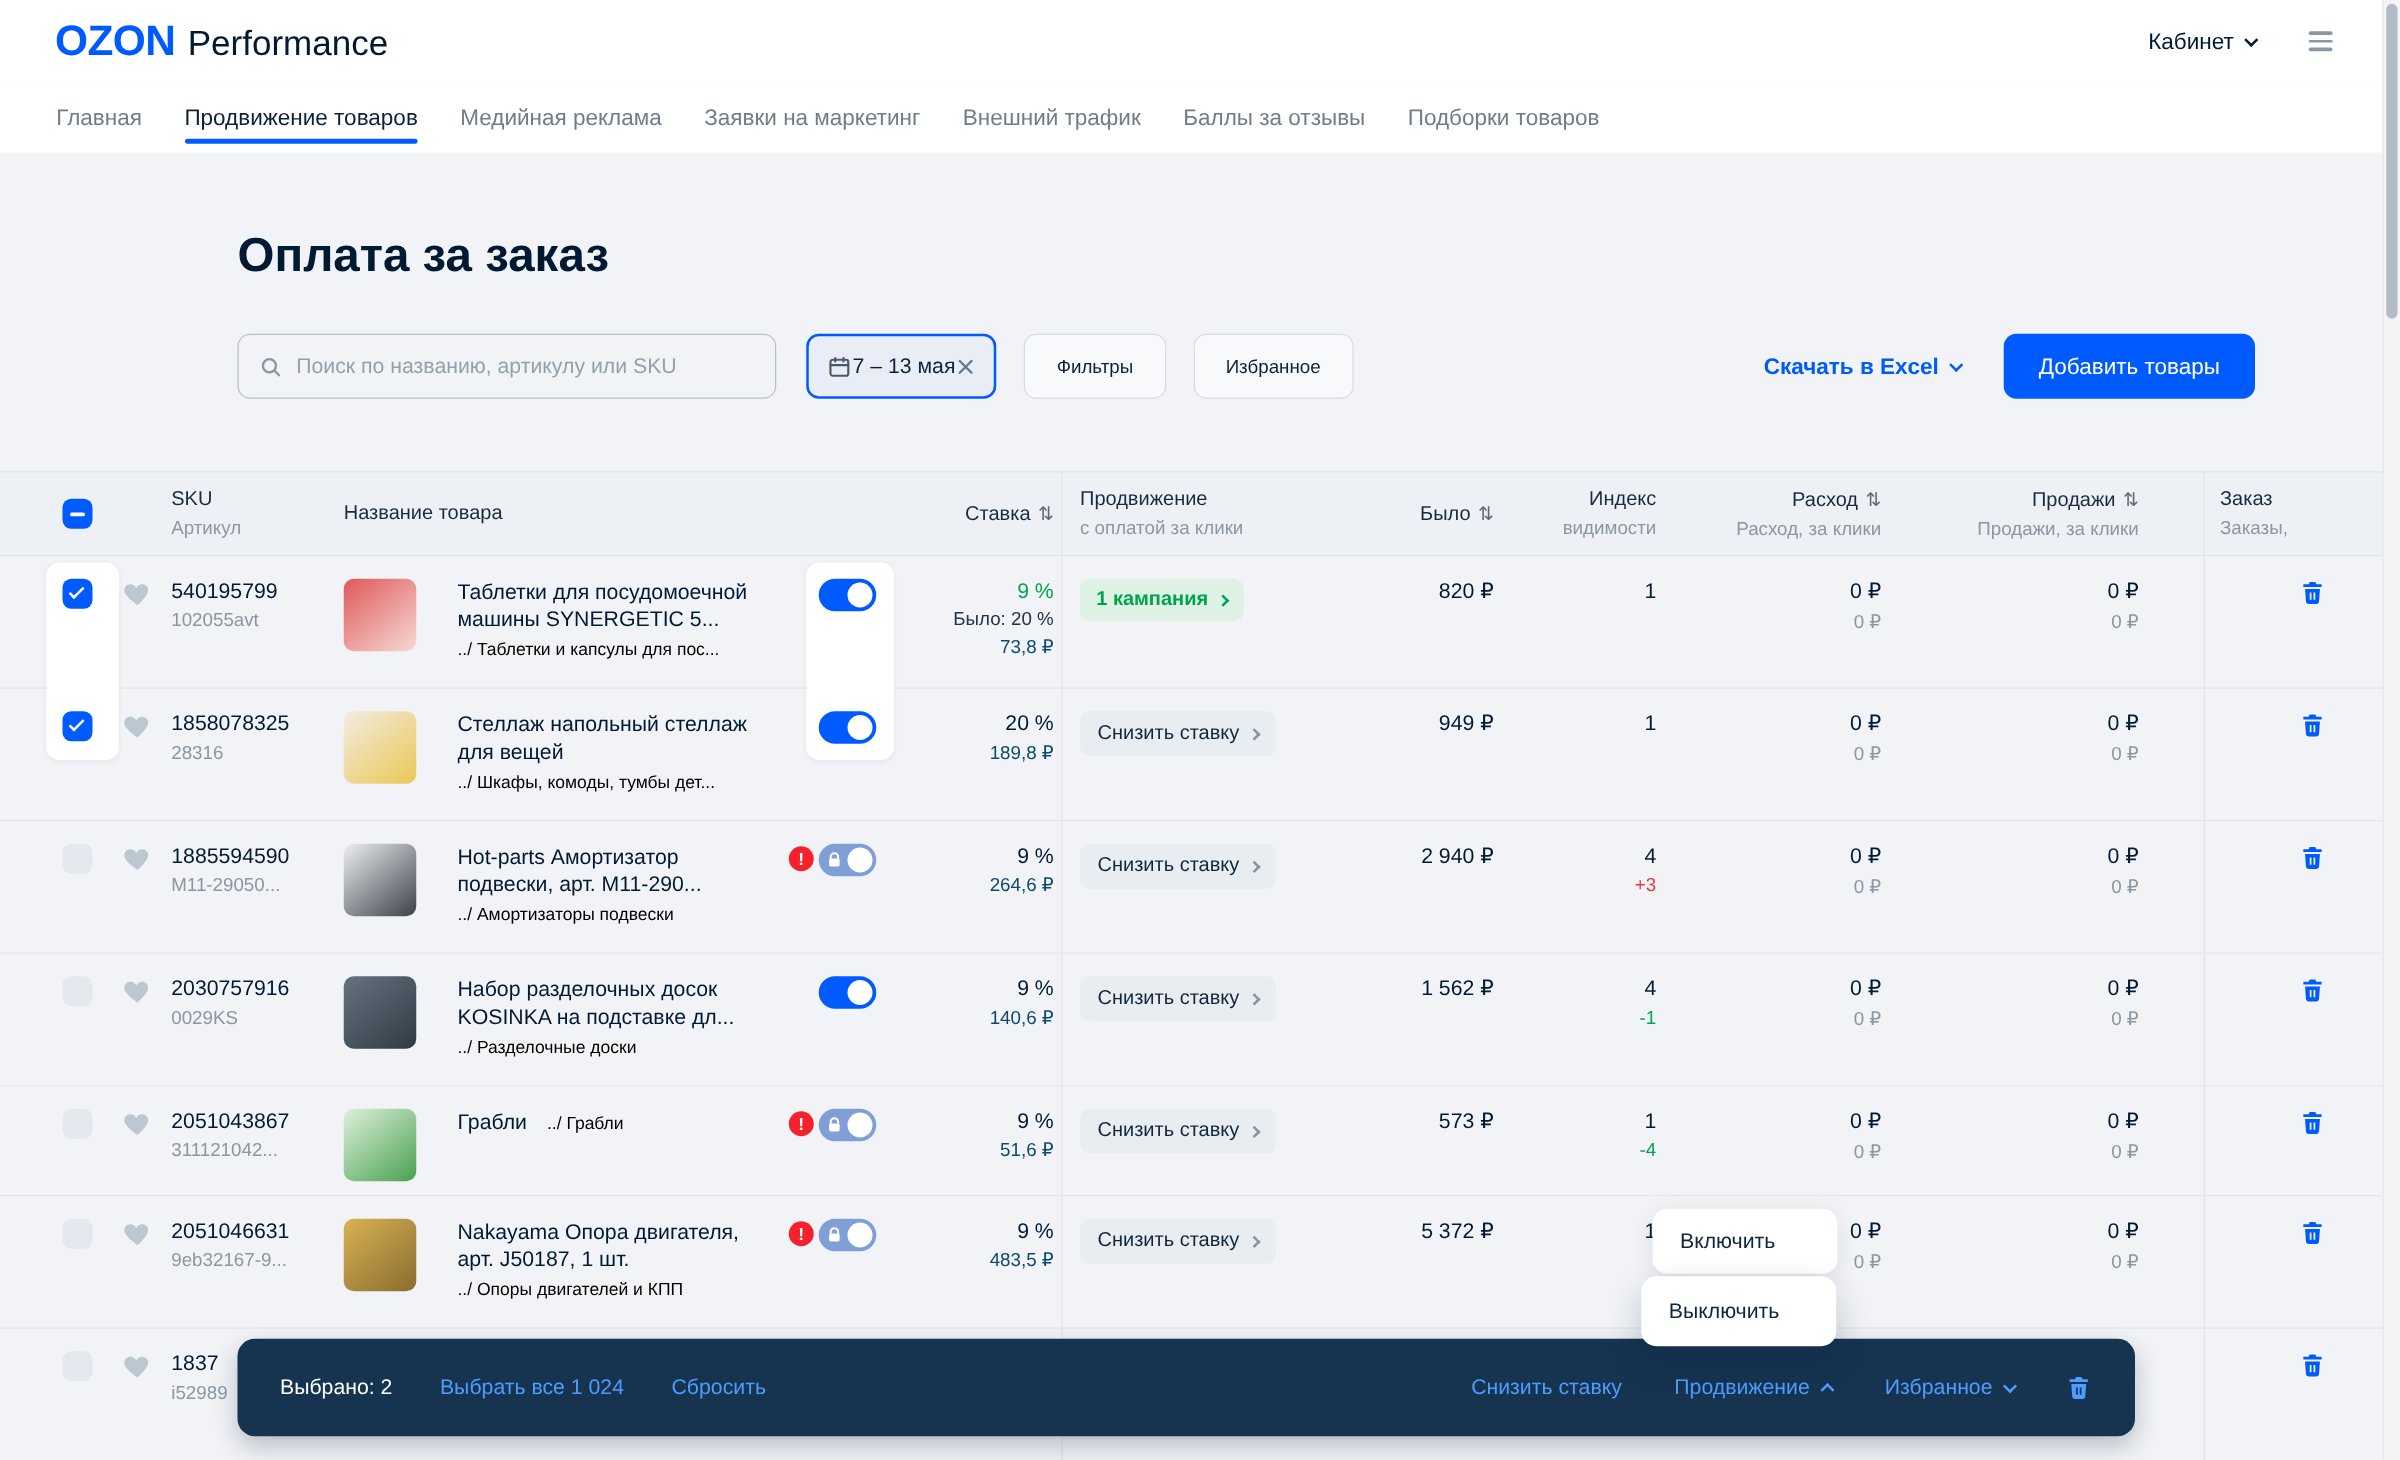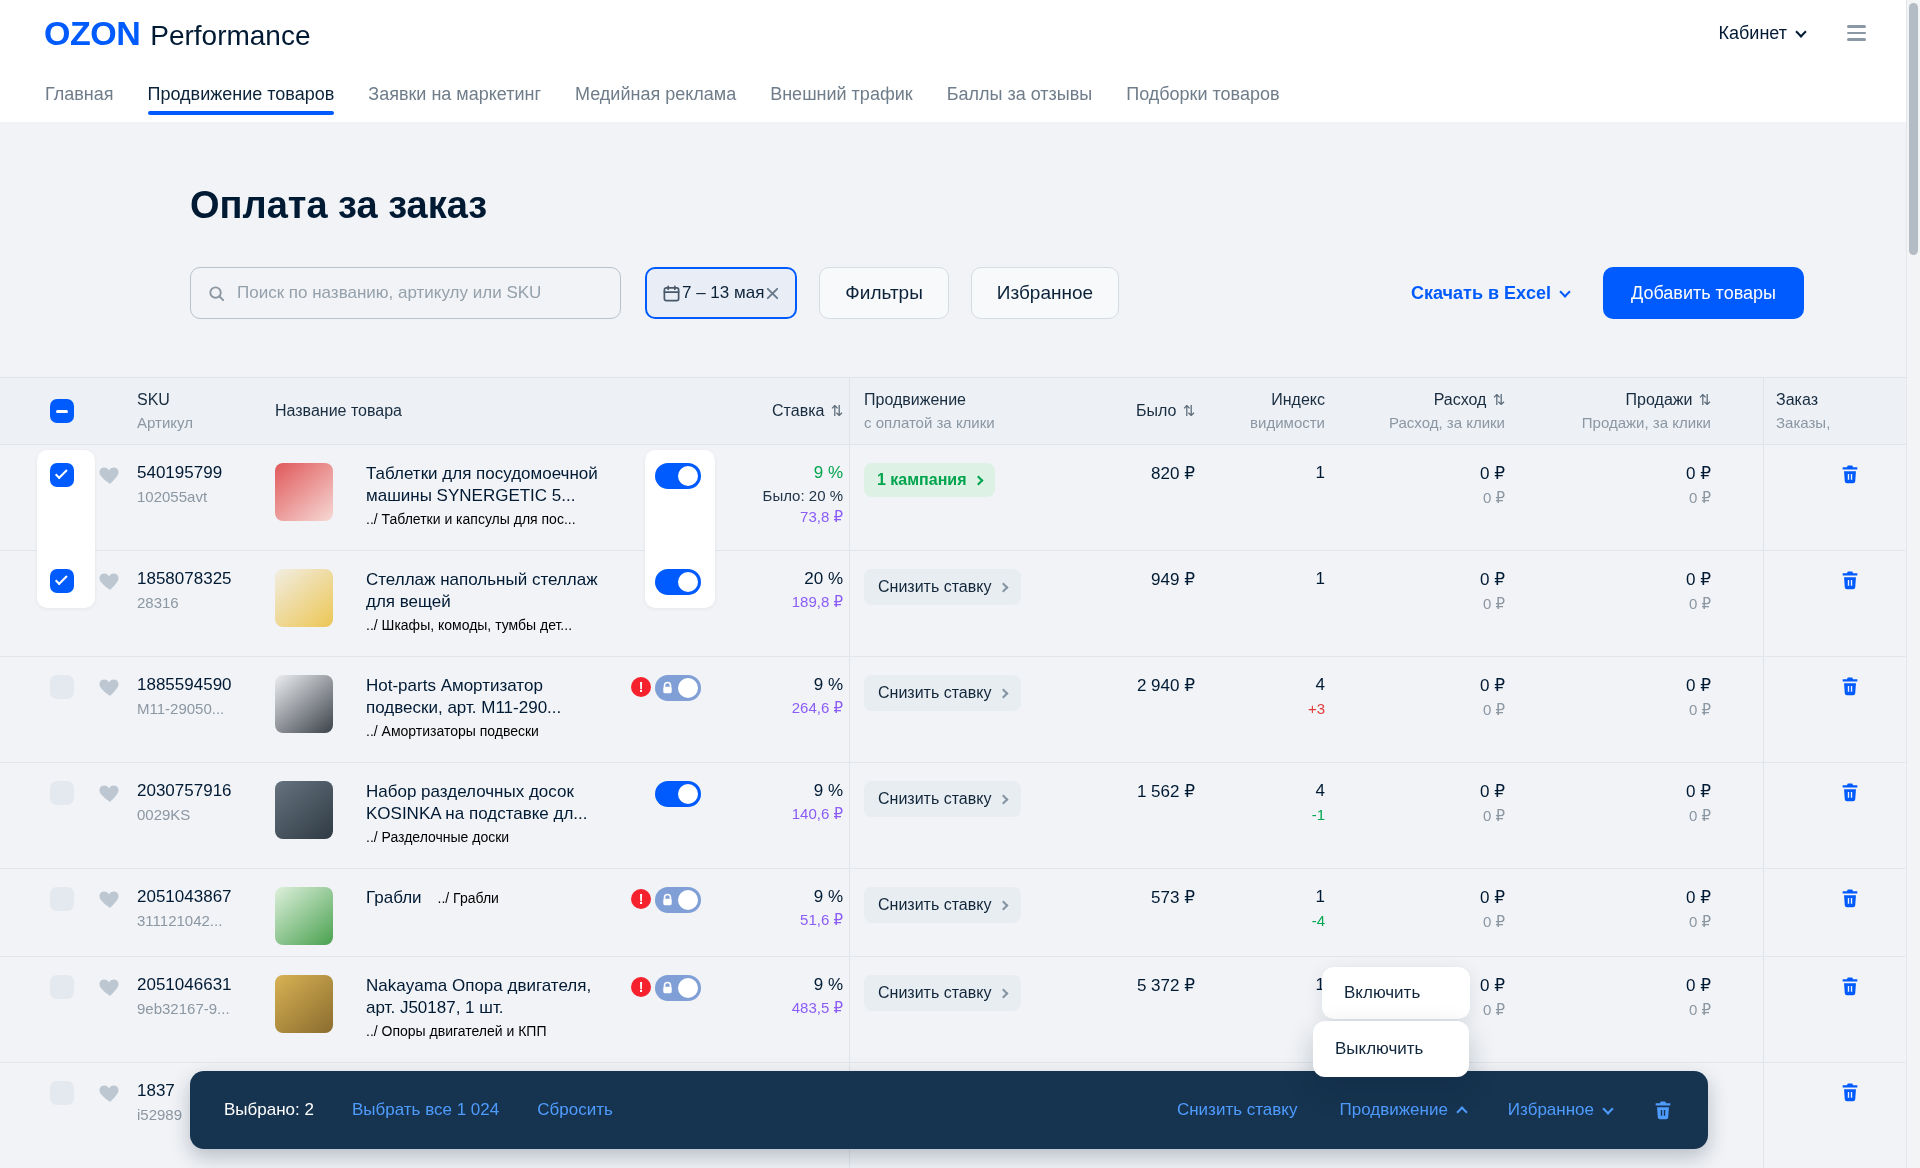--- a/index.html
+++ b/index.html
@@ -27,21 +27,21 @@
   
   .page-title{margin:62px 0 0 190px;font-size:38px;font-weight:700;color:#001a34}
   .toolbar{display:flex;align-items:center;margin:40px 116px 0 190px}
   .search{display:flex;align-items:center;gap:11px;width:431px;height:52px;border:1px solid #b9c2cb;border-radius:10px;padding:0 16px}
   .sicon{width:19px;height:19px;flex:none}
   .search input{border:none;outline:none;background:transparent;font-size:17px;width:100%;color:#001a34;font-family:inherit}
   .search input::placeholder{color:#94a0ab}
   .datechip{display:flex;align-items:center;gap:1px;height:52px;border:2px solid #005bff;border-radius:10px;padding:0 15px;margin-left:24px;font-size:17px;font-weight:500;color:#0b2239;background:rgba(0,91,255,.03);cursor:pointer}
   .dicon{width:19px;height:19px}
   .xicon{width:15px;height:15px;cursor:pointer}
-  .btn-ghost{height:52px;border:1px solid #d6dce3;background:#f7f9fb;border-radius:10px;padding:0 25px;font-size:19px;color:#0b2239;margin-left:22px;display:flex;align-items:center;cursor:pointer;font-family:inherit}
+  .btn-ghost{height:52px;border:1px solid #d6dce3;background:#f7f9fb;border-radius:10px;padding:0 25px;font-size:15px;color:#0b2239;margin-left:22px;display:flex;align-items:center;cursor:pointer;font-family:inherit}
   .excel{margin-left:auto;display:flex;align-items:center;font-size:18px;font-weight:700;color:#005bff;cursor:pointer;white-space:nowrap}
   .btn-primary{height:52px;background:#005bff;color:#fff;border:none;border-radius:10px;font-size:18px;font-weight:500;padding:0 28px;margin-left:34px;cursor:pointer;font-family:inherit;white-space:nowrap}
 
   
   .thead{height:68px;margin-top:58px;background:#edf0f4;border-top:1px solid #dfe4e9;border-bottom:1px solid #dfe4e9;display:flex;padding-left:37px}
   .hcell{height:100%;display:flex;flex-direction:column;justify-content:center}
   .h1{font-size:16px;color:#182c40}
   .h2{font-size:15px;color:#8b97a3;margin-top:5px}
   .sort::after{content:"⇅";font-size:15px;color:#5c6b79;margin-left:6px}
   .right{text-align:right}
@@ -82,21 +82,21 @@
   .cat{font-size:14px;color:#000000;margin-top:4px}
   .cat.inline{display:inline;margin:16px}
   .warn{width:20px;height:20px;border-radius:50%;background:#f5222d;color:#fff;margin-left:auto;margin-top:2px;display:inline-flex;align-items:center;justify-content:center;font-size:14px;font-weight:700;flex:none}
   .warn::after{content:"!"}
   .tgl{position:relative;z-index:3;width:46px;height:26px;border-radius:13px;background:#005bff;display:inline-block;cursor:pointer}
   .tgl.dim{background:#7f9fd6}
   .tgl .knob{position:absolute;top:3px;right:3px;width:20px;height:20px;border-radius:50%;background:#fff}
   .tgl .lock{position:absolute;left:6px;top:6px;width:13px;height:14px}
   .rt{font-size:17px;color:#001a34}
   .rt-was{font-size:15px;color:#22354a;margin-top:4px}
-  .rt-rub{font-size:15px;color:#8b5cf6;margin-top:4px}
+  .rt-rub{font-size:15px;color:#0c4a6e;margin-top:4px}
   .chip{display:inline-flex;align-items:center;gap:9px;background:#ddf2e4;color:#00a44e;font-size:16px;font-weight:600;padding:8px 13px;border-radius:8px;cursor:pointer;white-space:nowrap}
   .chip .chev-r{border-color:#00a44e}
   .pbtn{display:inline-flex;align-items:center;gap:9px;background:#e8edf2;border:none;border-radius:8px;padding:9px 14px;font-size:16px;color:#12263a;cursor:pointer;font-family:inherit;white-space:nowrap}
   .pbtn .chev-r{border-color:#8494a2}
   .chev-r{display:inline-block;width:7px;height:7px;border-right:2px solid;border-bottom:2px solid;transform:rotate(-45deg)}
   .val{font-size:17px;color:#001a34}
   .subv{font-size:15px;color:#8b97a3;margin-top:5px}
   .delta{font-size:15px;margin-top:5px;font-weight:500}
   .trash{width:22px;height:22px;cursor:pointer;display:inline-block;color:#005bff}
   .trash svg{width:22px;height:22px;fill:currentColor}
@@ -142,22 +142,22 @@
           <i></i>
           <i></i>
           <i></i>
         </span>
     </div>
   </header>
 
   <nav class="tabs" id="tabs">
       <div class="tab">Главная</div>
       <div class="tab active">Продвижение товаров</div>
+      <div class="tab">Медийная реклама</div>
       <div class="tab">Заявки на маркетинг</div>
-      <div class="tab">Медийная реклама</div>
       <div class="tab">Внешний трафик</div>
       <div class="tab">Баллы за отзывы</div>
       <div class="tab">Подборки товаров</div>
     </nav>
 
   <h1 class="page-title">Оплата за заказ</h1>
 
   <div class="toolbar">
     <div class="search">
       <svg class="sicon" viewBox="0 0 20 20">

